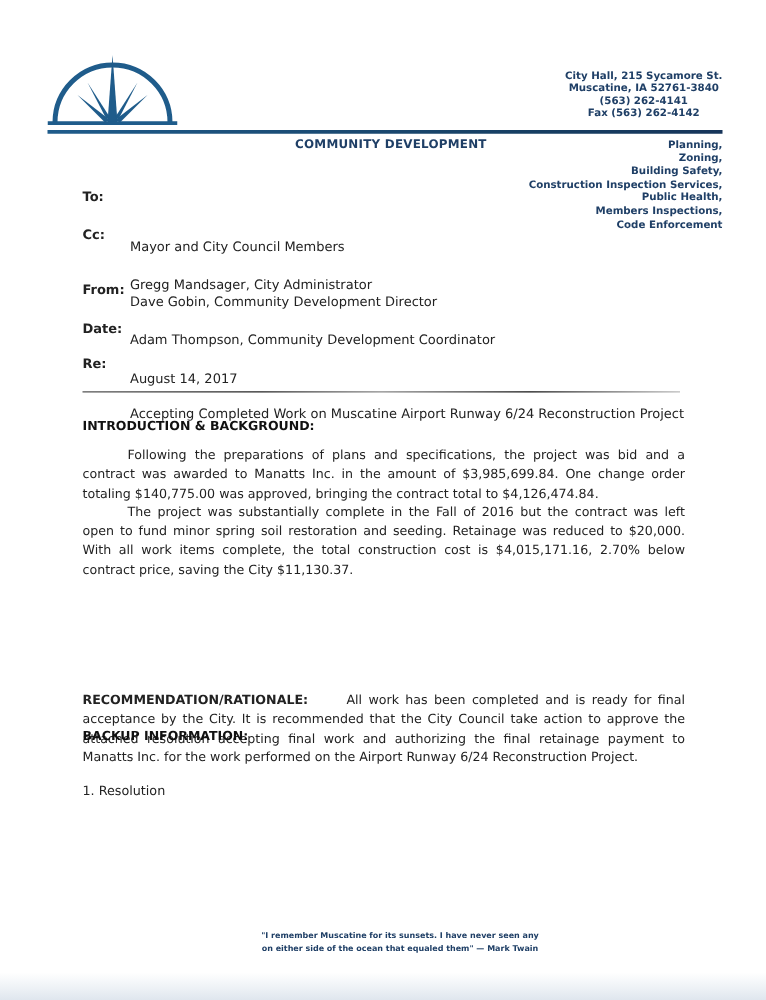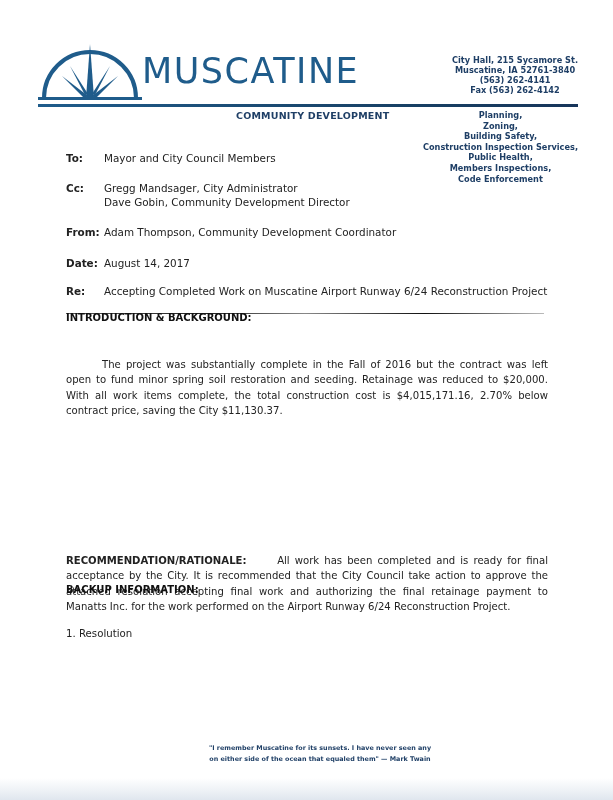--- a/index.html
+++ b/index.html
@@ -25,27 +25,27 @@
     position: absolute; left: 236px; top: 110px;
     font-family: "DejaVu Sans", sans-serif; font-weight: bold;
     font-size: 9.5px; color: #1f3f66; letter-spacing: 0.2px;
   }
   .address {
     position: absolute; right: 35px; top: 55px; text-align: center;
     font-family: "DejaVu Sans", sans-serif; font-weight: bold;
     font-size: 8.2px; line-height: 10px; color: #1f3f66;
   }
   .services {
-    position: absolute; right: 35px; top: 110px; text-align: center;
+    position: absolute; right: 35px; top: 110px; text-align: right;
     font-family: "DejaVu Sans", sans-serif; font-weight: bold;
     font-size: 8.2px; line-height: 10.6px; color: #1f3f66;
   }
   .memo { position: absolute; left: 66px; font-family: "DejaVu Sans", sans-serif; font-size: 10.4px; color: #222; }
   .memo .lbl { position: absolute; left: 0; font-weight: bold; }
-  .memo .val { position: absolute; left: 38px; white-space: nowrap; line-height: 13px; }
+  .memo .val { position: absolute; left: 38px; white-space: nowrap; line-height: 13px; margin-top: 40px; }
   .re-rule {
     position: absolute; left: 66px; top: 313px; width: 478px; height: 1px;
     background: linear-gradient(to right, #555, #222 30%, #888 50%, #111 75%, #bbb);
   }
   .section-h {
     position: absolute; left: 66px;
     font-family: "DejaVu Sans", sans-serif; font-weight: bold; font-size: 10px; color: #111;
   }
   .para {
     position: absolute; left: 66px; width: 482px;
@@ -74,21 +74,20 @@
 <div class="logo">
   <svg width="104" height="58" viewBox="0 0 104 58">
     <path d="M6 56 A46 46 0 0 1 98 56" fill="none" stroke="#1f5c8b" stroke-width="4"></path>
     <polygon points="52,2 56,56 48,56" fill="#1f5c8b"></polygon>
     <polygon points="24,34 50,54 46,56" fill="#1f5c8b"></polygon>
     <polygon points="80,34 54,54 58,56" fill="#1f5c8b"></polygon>
     <polygon points="32,24 50,52 47,53" fill="#1f5c8b"></polygon>
     <polygon points="72,24 54,52 57,53" fill="#1f5c8b"></polygon>
     <rect x="0" y="55" width="104" height="3" fill="#1f5c8b"></rect>
   </svg>
-  <div class="logo-word" style="top:12px;">MUSCATINE</div>
 </div>
 <div class="header-rule"></div>
 <div class="dept">COMMUNITY DEVELOPMENT</div>
 
 <div class="address">
   <div>City Hall, 215 Sycamore St.</div>
   <div>Muscatine, IA 52761-3840</div>
   <div>(563) 262-4141</div>
   <div>Fax (563) 262-4142</div>
 </div>
@@ -119,22 +118,23 @@
 <div class="memo" style="top:257px;">
   <span class="lbl">Date:</span>
   <span class="val">August 14, 2017</span>
 </div>
 <div class="memo" style="top:285px;">
   <span class="lbl">Re:</span>
   <span class="val">Accepting Completed Work on Muscatine Airport Runway 6/24 Reconstruction Project</span>
 </div>
 <div class="re-rule"></div>
 
-<div class="section-h" style="top:312px;">INTRODUCTION &amp; BACKGROUND:</div>
+<div class="section-h" style="top:336px;">INTRODUCTION &amp; BACKGROUND:</div>
 <div class="para" style="top:357px;">
+  <p>Following the preparations of plans and specifications, the project was bid and a contract was awarded to Manatts Inc. in the amount of $3,985,699.84. One change order totaling $140,775.00 was approved, bringing the contract total to $4,126,474.84.</p>
   <p>The project was substantially complete in the Fall of 2016 but the contract was left open to fund minor spring soil restoration and seeding. Retainage was reduced to $20,000. With all work items complete, the total construction cost is $4,015,171.16, 2.70% below contract price, saving the City $11,130.37.</p>
 </div>
 
 <div class="para" style="top:517px;margin-top:36px;">
   <span class="rec-label">RECOMMENDATION/RATIONALE:</span>&nbsp;&nbsp;&nbsp;&nbsp;&nbsp;
   <span>All work has been completed and is ready for final acceptance by the City.  It is recommended that the City Council take action to approve the attached resolution accepting final work and authorizing the final retainage payment to Manatts Inc. for the work performed on the Airport Runway 6/24 Reconstruction Project.</span>
 </div>
 
 <div class="section-h" style="top:584px;">BACKUP INFORMATION:</div>
 <div class="list-item">1.  Resolution</div>

